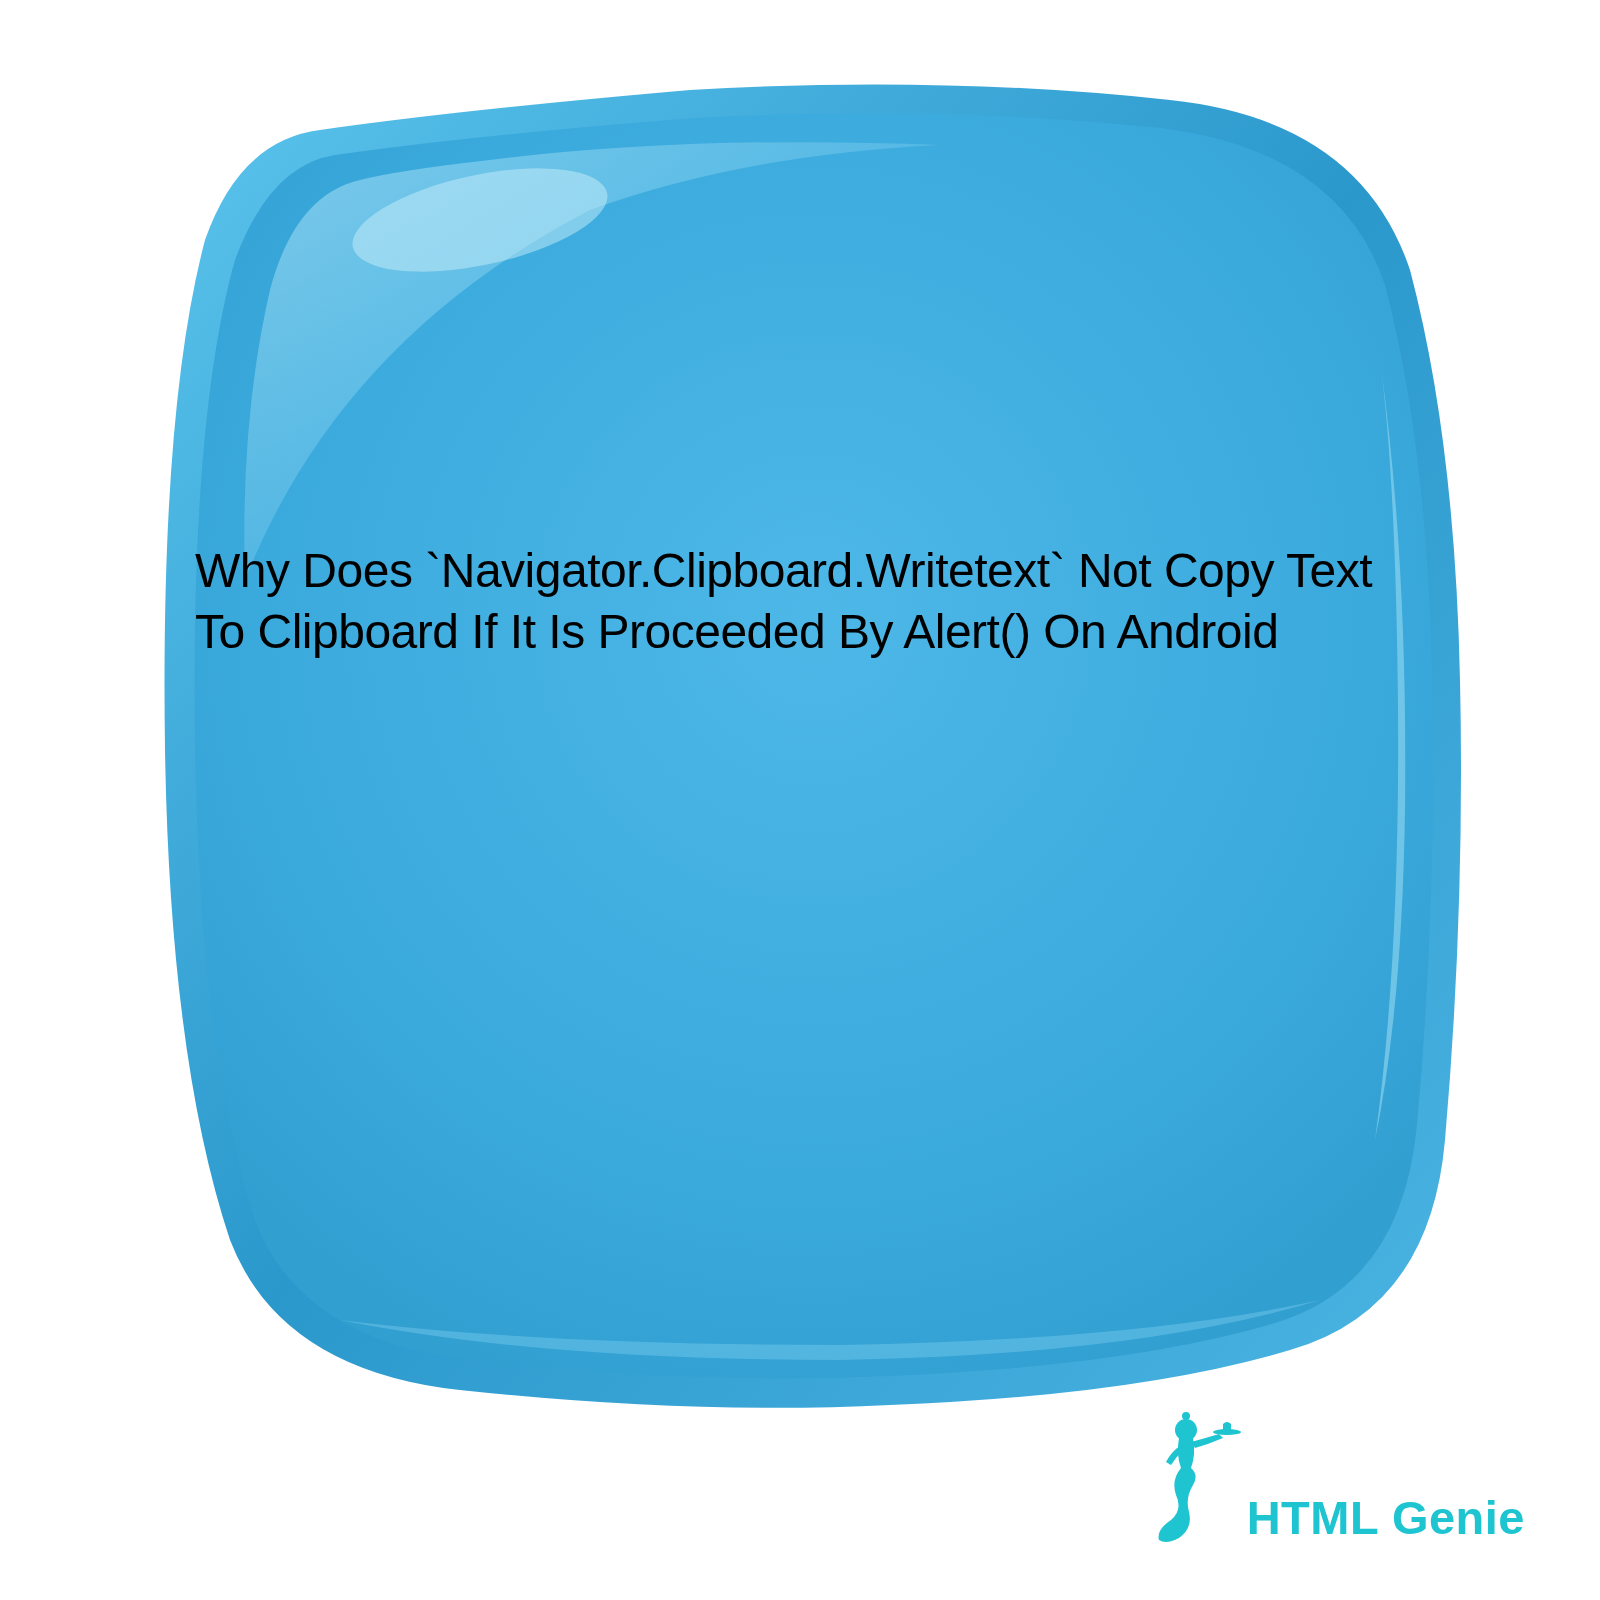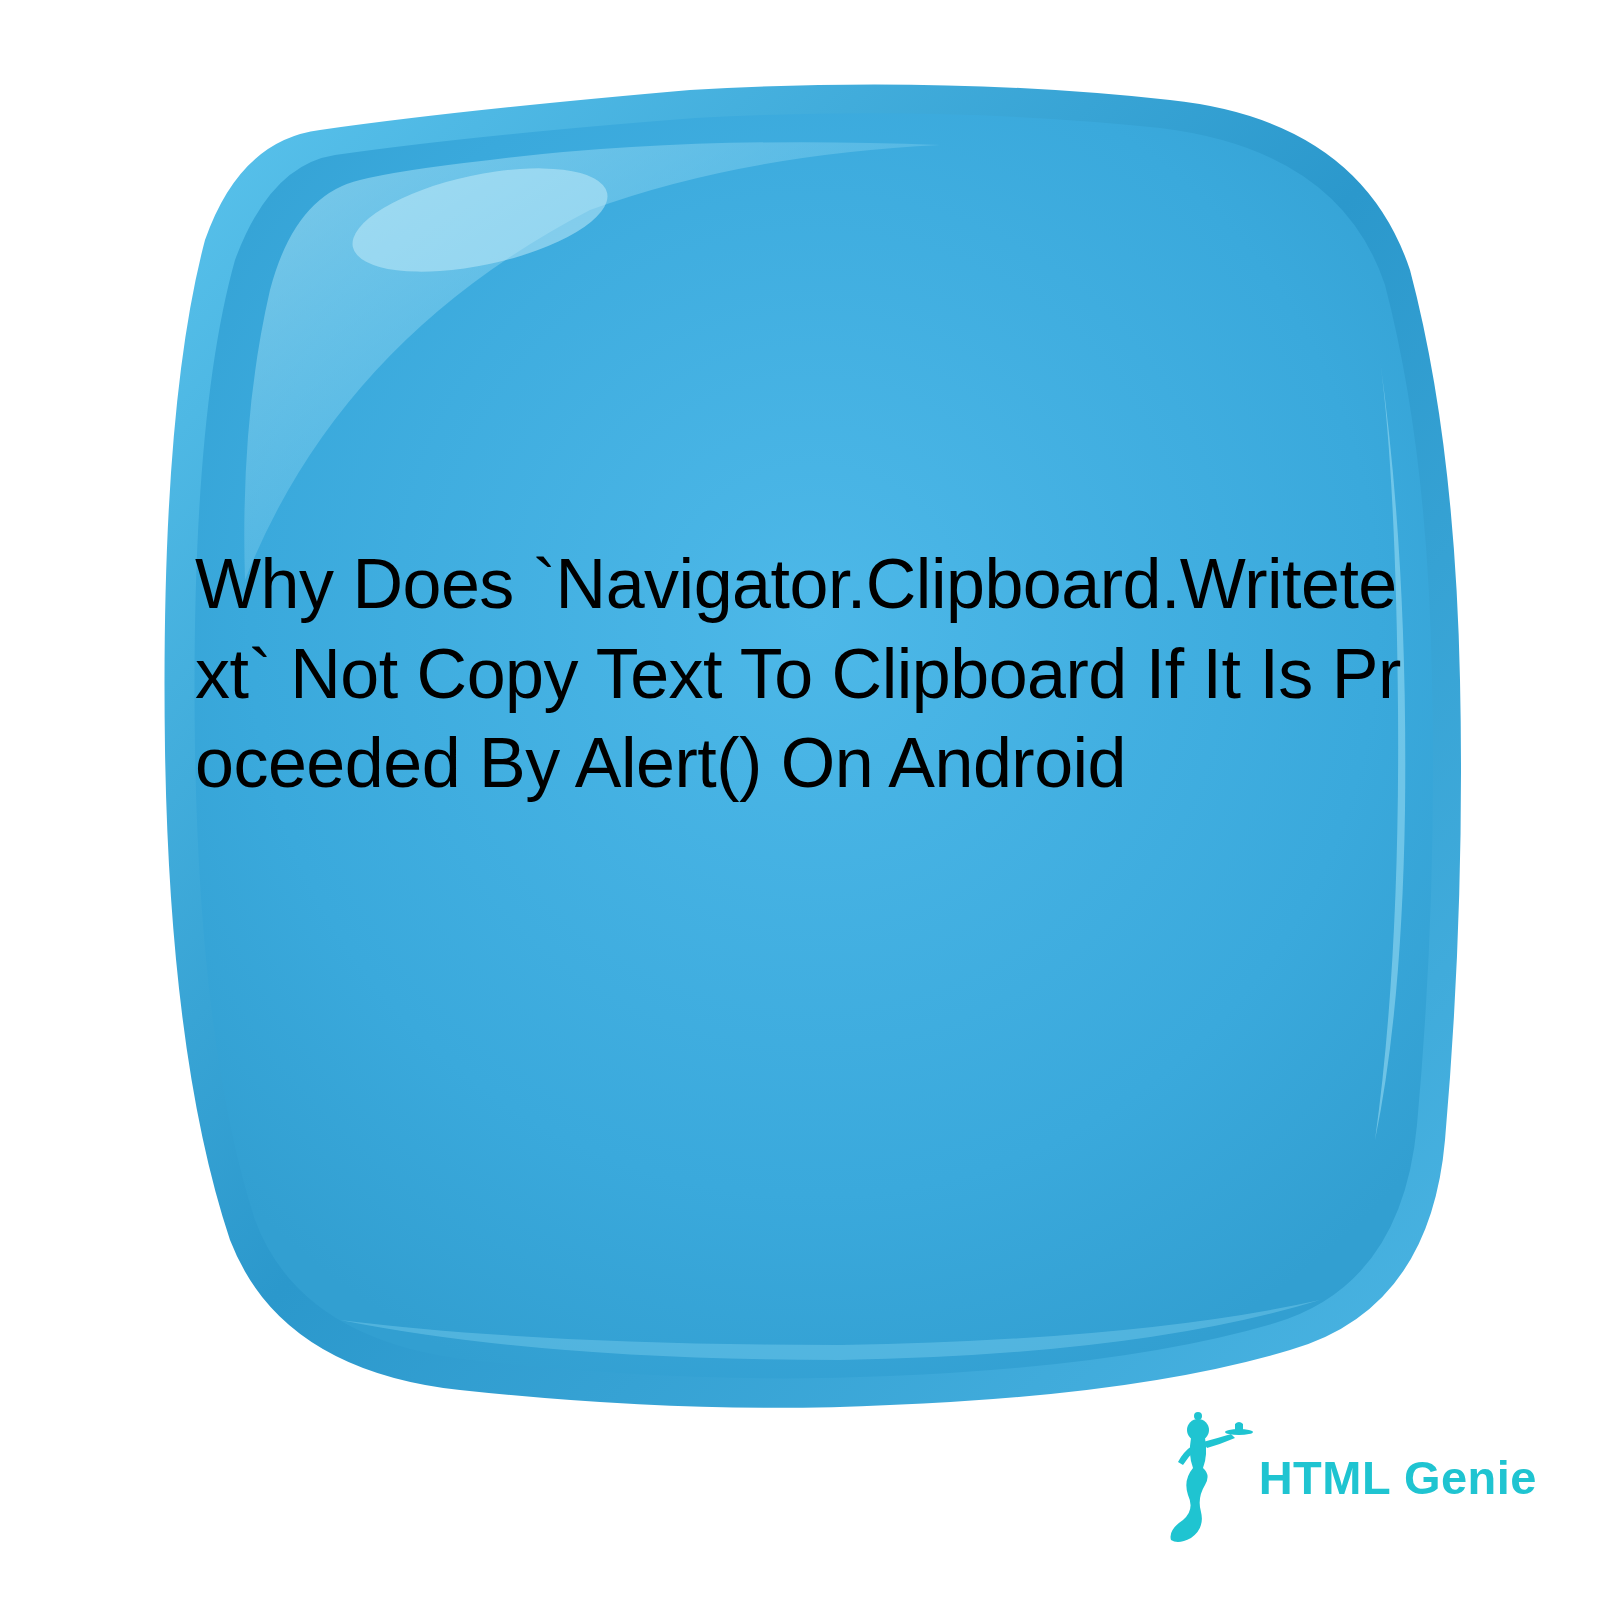--- a/index.html
+++ b/index.html
@@ -28,34 +28,34 @@
     .blob-svg {
       width: 100%;
       height: 100%;
     }
     
     .heading-text {
       position: absolute;
       top: 540px;
       left: 195px;
       width: 1210px;
-      font-size: 70px;
+      font-size: 48px;
       font-weight: 400;
       color: #000000;
       line-height: 1.28;
       letter-spacing: -0.5px;
       word-break: break-all;
     }
     
     .logo-container {
       position: absolute;
       bottom: 55px;
-      right: 63px;
+      right: 75px;
       display: flex;
-      align-items: center;
+      align-items: flex-end;
       gap: 16px;
     }
     
     .genie-icon {
       width: 105px;
       height: 135px;
     }
     
     .logo-text {
       font-size: 47px;

